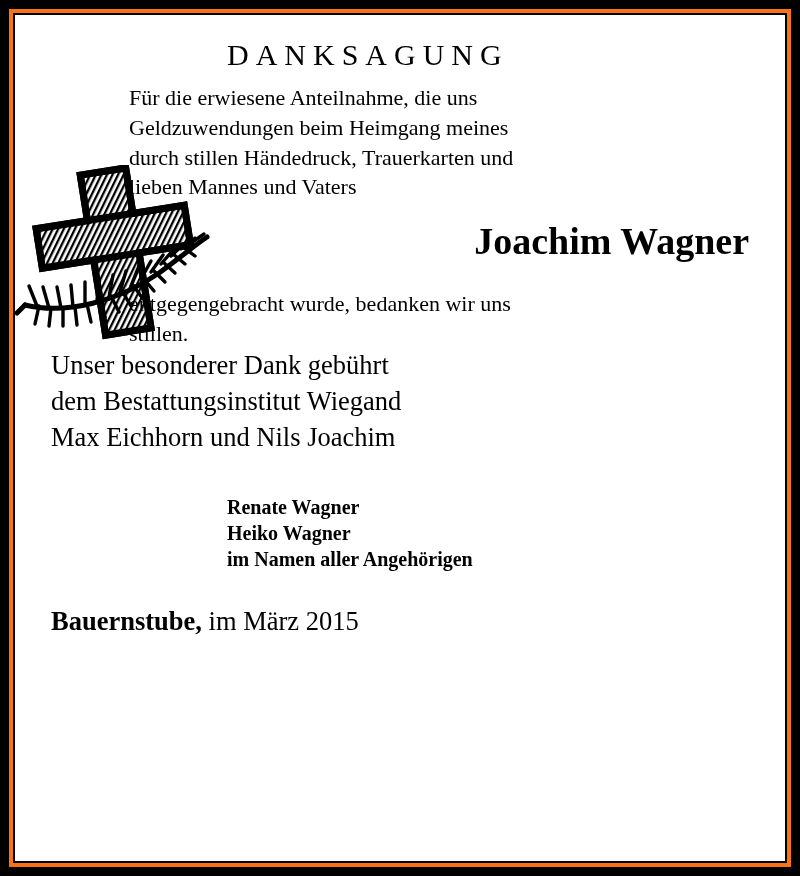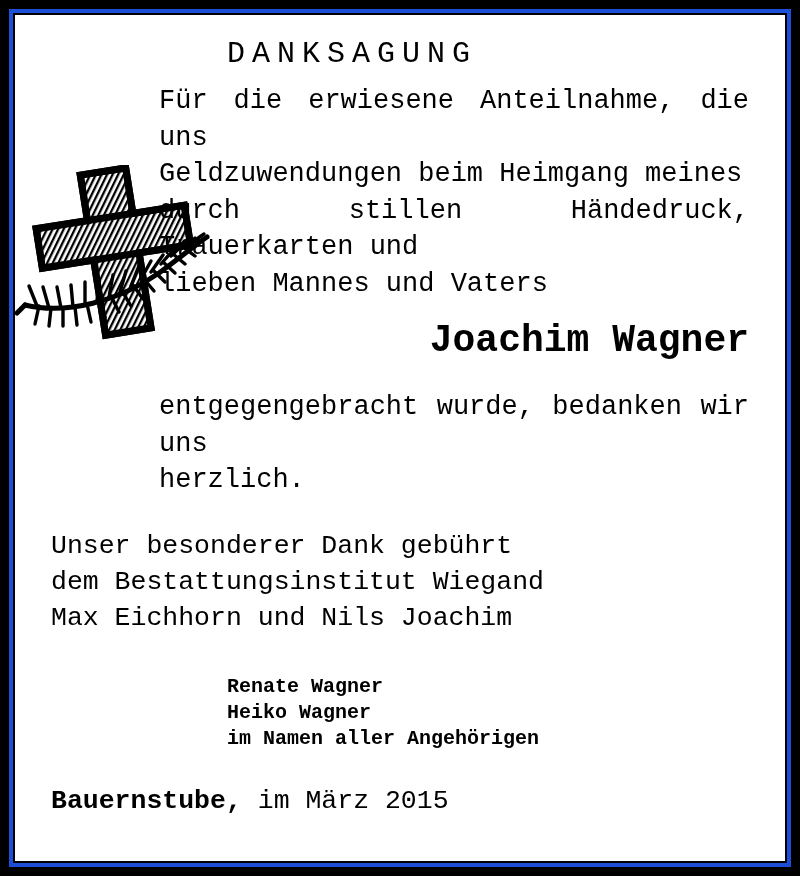--- a/index.html
+++ b/index.html
@@ -20,23 +20,22 @@
     box-sizing: border-box;
     width: 800px;
     height: 876px;
     background: #000000;
     padding: 9px;           
   }
   .notice-gap {
     box-sizing: border-box;
     width: 100%;
     height: 100%;
-    background: #1d4ed8;
+    background: #f97316;
     padding: 4px;           
-    font-family: Liberation Mono, monospace;
   }
   .notice-inner {
     box-sizing: border-box;
     width: 100%;
     height: 100%;
     background: #ffffff;
     border: 2px solid #000000;   
     position: relative;
     overflow: hidden;
   }
@@ -53,22 +52,22 @@
     text-align: left;
     font-size: 30px;
     letter-spacing: 7px;
     margin: 5px 0 0 176px;
     line-height: 1.1;
     white-space: nowrap;
   }
 
   
   .indent-block {
-    margin-left: 108px;
-    font-size: 27px;
+    margin-left: 78px;
+    font-size: 22px;
     line-height: 1.355;
     text-align: justify;
     text-justify: inter-word;
   }
   .para-top {
     margin-top: 12px;
   }
   .para-top .lastline {
     text-align: left;
   }
@@ -85,21 +84,20 @@
     font-size: 38px;
     font-weight: bold;
     line-height: 1.12;
     margin-top: 18px;
     white-space: nowrap;
     text-align: right;
   }
 
   
   .thanks-list {
-    margin-top: 30px;
     margin-left: 0;
     font-size: 26.5px;
     line-height: 1.355;
     text-align: left;
   }
   .thanks-list div { white-space: nowrap; }
 
   
   .signature {
     margin-left: 176px;
@@ -209,21 +207,21 @@
           <div>Für die erwiesene Anteilnahme, die uns</div>
           <div>Geldzuwendungen beim Heimgang meines</div>
           <div>durch stillen Händedruck, Trauerkarten und</div>
           <div class="lastline">lieben Mannes und Vaters</div>
         </div>
 
         <div class="deceased-name">Joachim Wagner</div>
 
         <div class="indent-block para-second">
           <div>entgegengebracht wurde, bedanken wir uns</div>
-          <div class="lastline">herzlich.</div>
+          <div class="lastline">stillen.</div>
         </div>
 
         <div class="thanks-list">
           <div>Unser besonderer Dank gebührt</div>
           <div>dem Bestattungsinstitut Wiegand</div>
           <div>Max Eichhorn und Nils Joachim</div>
         </div>
 
         <div class="signature">
           <div>Renate Wagner</div>

